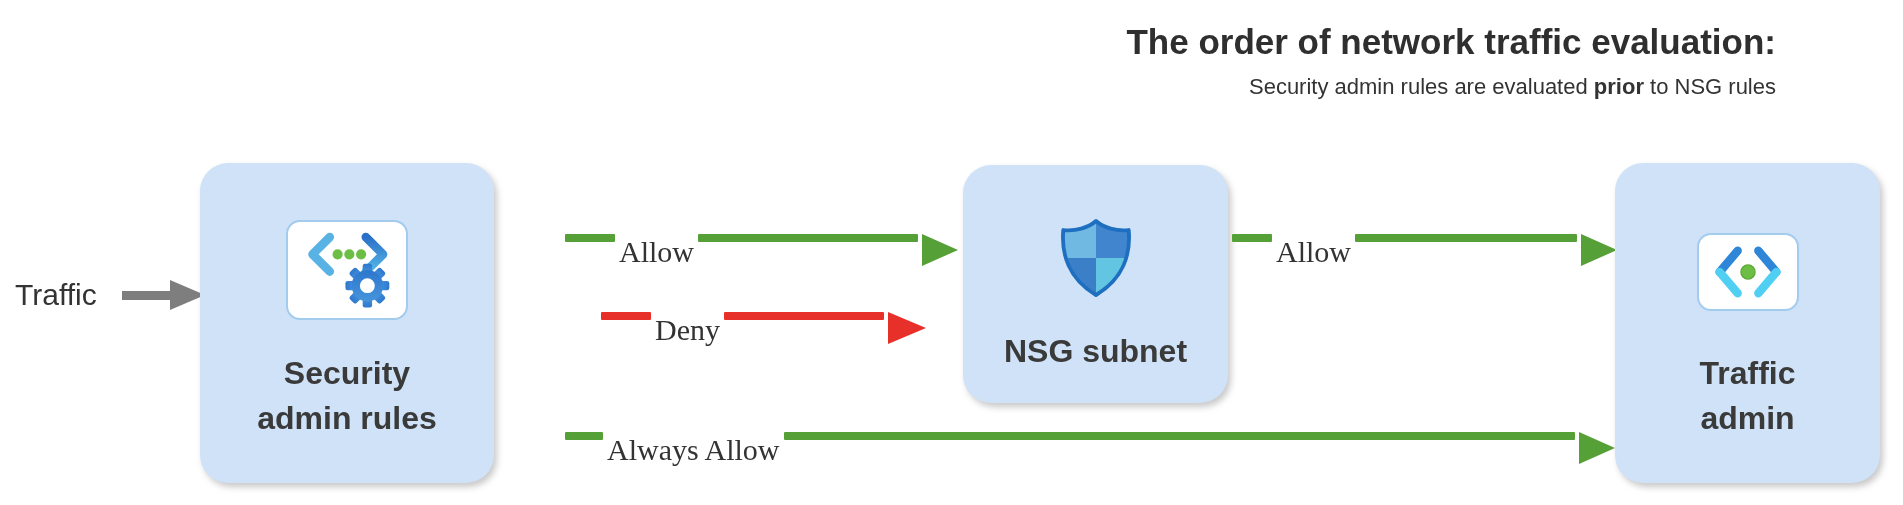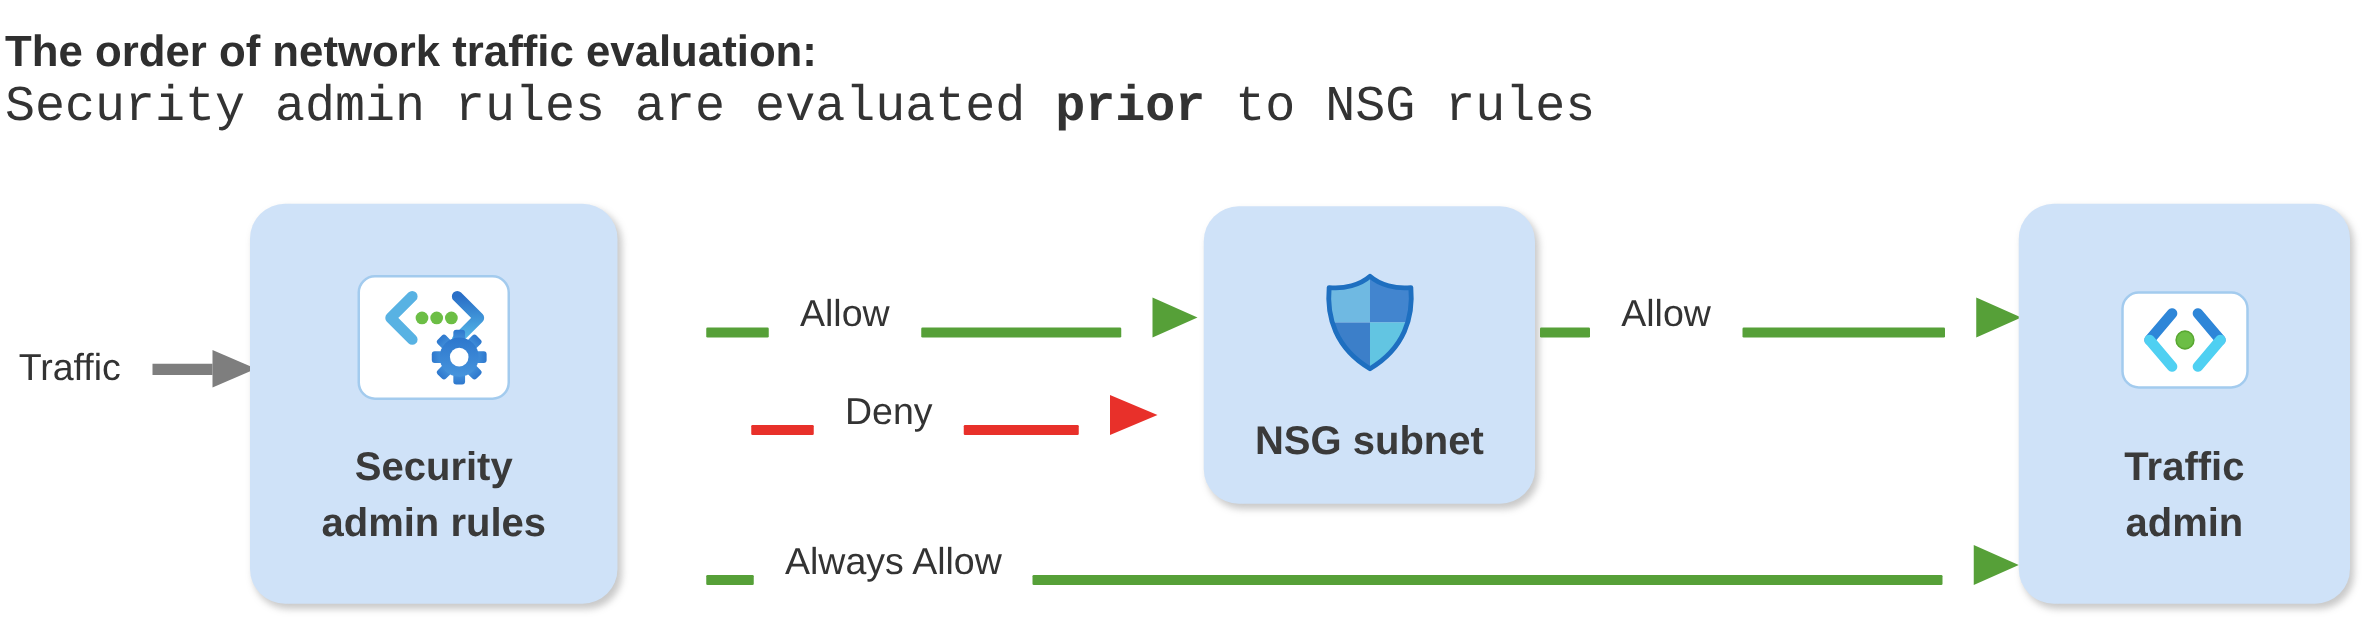--- a/index.html
+++ b/index.html
@@ -8,37 +8,36 @@
     position: relative;
     width: 1903px;
     height: 505px;
     background: #ffffff;
     overflow: hidden;
   }
 
   
   .header {
     position: absolute;
-    left: 4px; top: 20px;
+    left: 16px; top: 20px;
     width: 1760px;
-    text-align: left;
+    text-align: right;
     color: #2f2f2f;
   }
   .title {
     font-size: 35px;
     font-weight: 700;
     line-height: 44px;
   }
   .subtitle {
-    font-size: 40px;
+    font-size: 22px;
     font-weight: 400;
     line-height: 42px;
     margin-top: 2px;
     color: #333333;
-    font-family: Liberation Mono, monospace;
   }
   .subtitle b { font-weight: 700; }
 
   
   .node {
     position: absolute;
     background: #cfe2f8;
     border-radius: 28px;
     box-shadow: 3px 4px 6px rgba(120,120,120,0.4);
     display: flex;
@@ -73,22 +72,23 @@
 
   #node-target { left: 1615px; top: 163px; width: 265px; height: 320px; }
   #node-target .icon-tile { margin-top: 70px; width: 102px; height: 78px; }
   #node-target .node-label { margin-top: 40px; }
 
   
   .arrow {
     position: absolute;
     height: 36px;
     display: flex;
-    align-items: flex-end;
-    column-gap: 25px;
+    align-items: flex-start;
+    column-gap: 4px;
+    font-family: Liberation Serif, serif;
   }
   .arrow .seg { height: 8px; border-radius: 1px; }
   .arrow .seg.grow { flex: 1; }
   .arrow .head {
     width: 0; height: 0;
     border-top: 16px solid transparent;
     border-bottom: 16px solid transparent;
   }
   .arrow .arrow-label {
     font-size: 30px;

